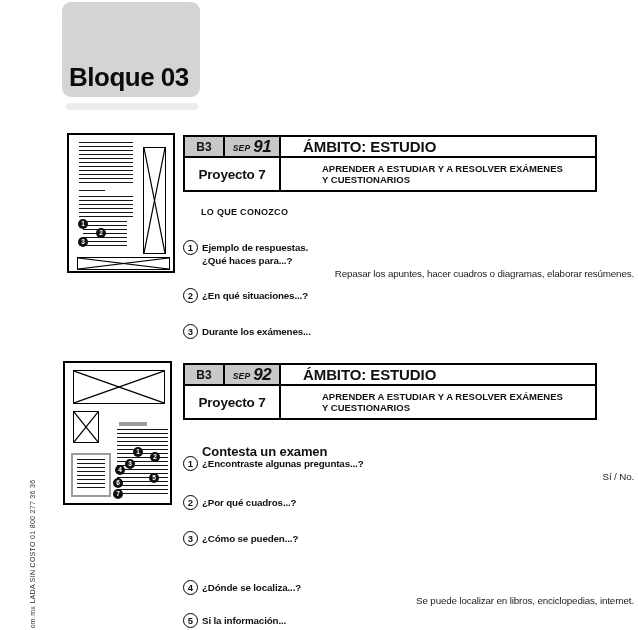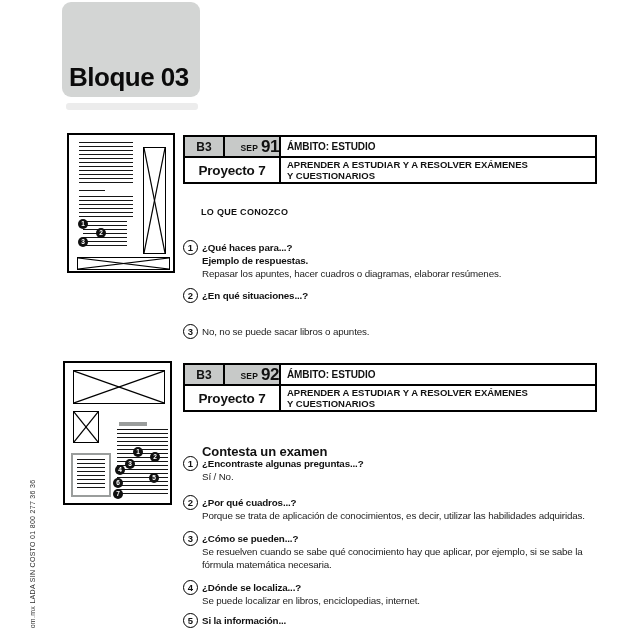--- a/index.html
+++ b/index.html
@@ -53,29 +53,29 @@
     display:flex; align-items:center; justify-content:center; line-height:1;
   }
 
   
   .sched {
     position:absolute; left:183px; width:414px;
     border:2px solid #000; background:#fff; box-sizing:border-box;
   }
   .srow { display:grid; }
   .srow1 { grid-template-columns:40px 56px 1fr; height:19px; border-bottom:2px solid #000; }
-  .srow2 { grid-template-columns:96px 1fr; height:24px; }
+  .srow2 { grid-template-columns:96px 1fr; height:32px;gap:35px; }
   .cell { display:flex; align-items:center; box-sizing:border-box; overflow:hidden; }
   .cell.rb { border-right:2px solid #000; }
   .cell.gray { background:var(--table_cell_bg, #c7c9c8); }
   .cell.b3 { justify-content:center; font-size:12px; font-weight:bold; }
-  .cell.sep { justify-content:flex-end; gap:3px; }
+  .cell.sep { justify-content:center; gap:3px;font-style:italic; }
   .sep-label { font-size:8.5px; font-weight:bold; margin-top:3px; letter-spacing:0.2px; }
   .sep-num { font-size:17px; font-weight:bold; letter-spacing:-0.5px; }
-  .cell.ambito { font-size:10px; font-weight:bold; padding-left:6px; letter-spacing:-0.1px; }
+  .cell.ambito { font-size:15px; font-weight:bold; padding-left:22px; letter-spacing:-0.1px; }
   .cell.proyecto { justify-content:center; font-size:13.5px; font-weight:bold; letter-spacing:-0.2px; }
   .cell.desc {
     font-size:9.5px; font-weight:bold; line-height:11.5px;
     padding-left:6px; align-items:center;
   }
   .pre { white-space:pre-line; }
 
   
   .kicker {
     position:absolute; left:201px; top:207px;
@@ -86,21 +86,21 @@
     font-size:13px; font-weight:bold; letter-spacing:-0.1px;
   }
   .q { position:absolute; left:202px; width:432px; }
   .qnum {
     position:absolute; left:-19px; top:-1px; width:13px; height:13px;
     border:1.5px solid #000; border-radius:50%; background:#fff;
     display:flex; align-items:center; justify-content:center;
     font-size:9.5px; font-weight:bold; line-height:1;
   }
   .qtitle { font-size:9.8px; font-weight:bold; line-height:13px; letter-spacing:-0.15px; }
-  .qanswer { font-size:9.8px; color:#232323; line-height:13px; letter-spacing:-0.15px; }
+  .qanswer { font-size:9.8px; color:#232323; line-height:13px; letter-spacing:-0.15px;text-align:right; }
 </style>
 </head>
 <body>
 
 <div id="page">
 
   <div class="vtext">om.mx LADA SIN COSTO 01 800 277 36 36</div>
 
   <div class="bloque-box">
     <div class="bloque-title">Bloque 03</div>
@@ -142,33 +142,33 @@
       <div class="cell proyecto rb">Proyecto 7</div>
       <div class="cell desc pre">APRENDER A ESTUDIAR Y A RESOLVER EXÁMENES
 Y CUESTIONARIOS</div>
     </div>
   </div>
 
   <div class="kicker">LO QUE CONOZCO</div>
 
   <div class="q" style="top:241px;">
     <span class="qnum">1</span>
+    <div class="qtitle">Ejemplo de respuestas.</div>
     <div class="qtitle">¿Qué haces para...?</div>
-    <div class="qtitle">Ejemplo de respuestas.</div>
     <div class="qanswer pre">Repasar los apuntes, hacer cuadros o diagramas, elaborar resúmenes.</div>
   </div>
 
   <div class="q" style="top:289px;">
     <span class="qnum">2</span>
     <div class="qtitle">¿En qué situaciones...?</div>
   </div>
 
   <div class="q" style="top:325px;">
     <span class="qnum">3</span>
-    <div class="qanswer pre">No, no se puede sacar libros o apuntes.</div>
+    <div class="qtitle">Durante los exámenes...</div>
   </div>
 
   <div class="thumb" style="left:63px; top:361px; width:109px; height:144px;">
     <div class="xbox" style="left:8px; top:7px; width:92px; height:34px;">
       <svg viewBox="0 0 100 100" preserveAspectRatio="none">
         <line x1="0" y1="0" x2="100" y2="100" vector-effect="non-scaling-stroke"></line>
         <line x1="100" y1="0" x2="0" y2="100" vector-effect="non-scaling-stroke"></line>
       </svg>
     </div>
     <div class="xbox" style="left:8px; top:48px; width:26px; height:32px;">
@@ -211,28 +211,25 @@
 
   <div class="q" style="top:457px;">
     <span class="qnum">1</span>
     <div class="qtitle">¿Encontraste algunas preguntas...?</div>
     <div class="qanswer pre">Sí / No.</div>
   </div>
 
   <div class="q" style="top:496px;">
     <span class="qnum">2</span>
     <div class="qtitle">¿Por qué cuadros...?</div>
-    <div class="qanswer pre">Porque se trata de aplicación de conocimientos, es decir, utilizar las habilidades adquiridas.</div>
   </div>
 
   <div class="q" style="top:532px;">
     <span class="qnum">3</span>
     <div class="qtitle">¿Cómo se pueden...?</div>
-    <div class="qanswer pre">Se resuelven cuando se sabe qué conocimiento hay que aplicar, por ejemplo, si se sabe la
-fórmula matemática necesaria.</div>
   </div>
 
   <div class="q" style="top:581px;">
     <span class="qnum">4</span>
     <div class="qtitle">¿Dónde se localiza...?</div>
     <div class="qanswer pre">Se puede localizar en libros, enciclopedias, internet.</div>
   </div>
 
   <div class="q" style="top:614px;">
     <span class="qnum">5</span>

